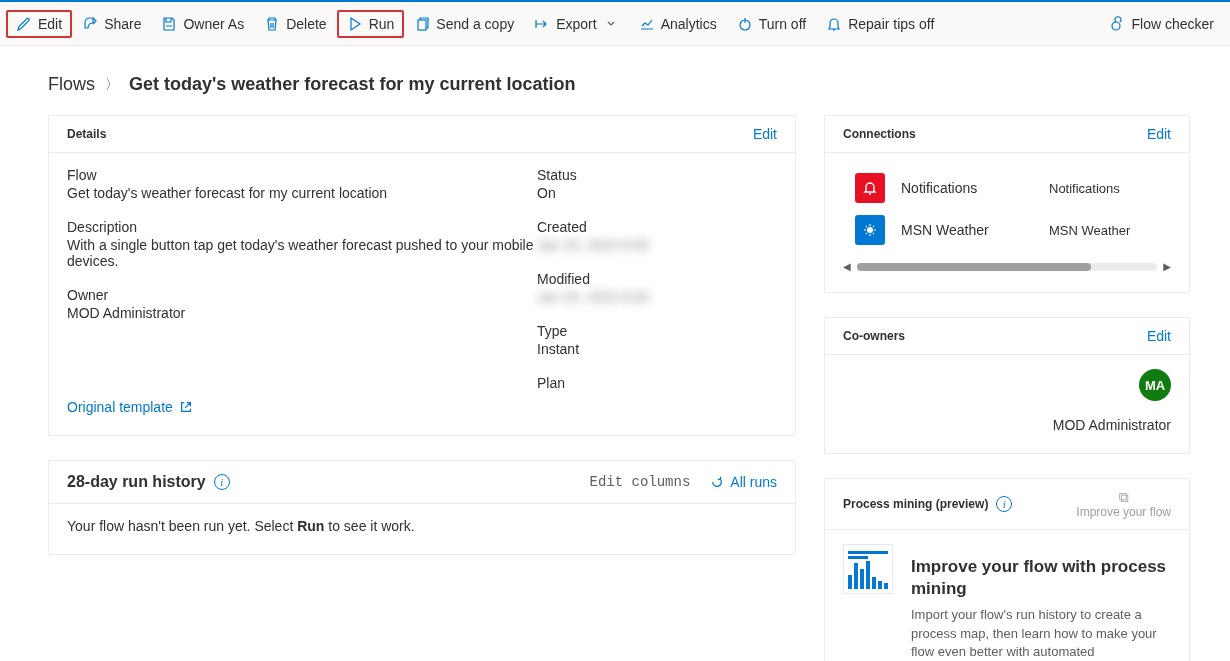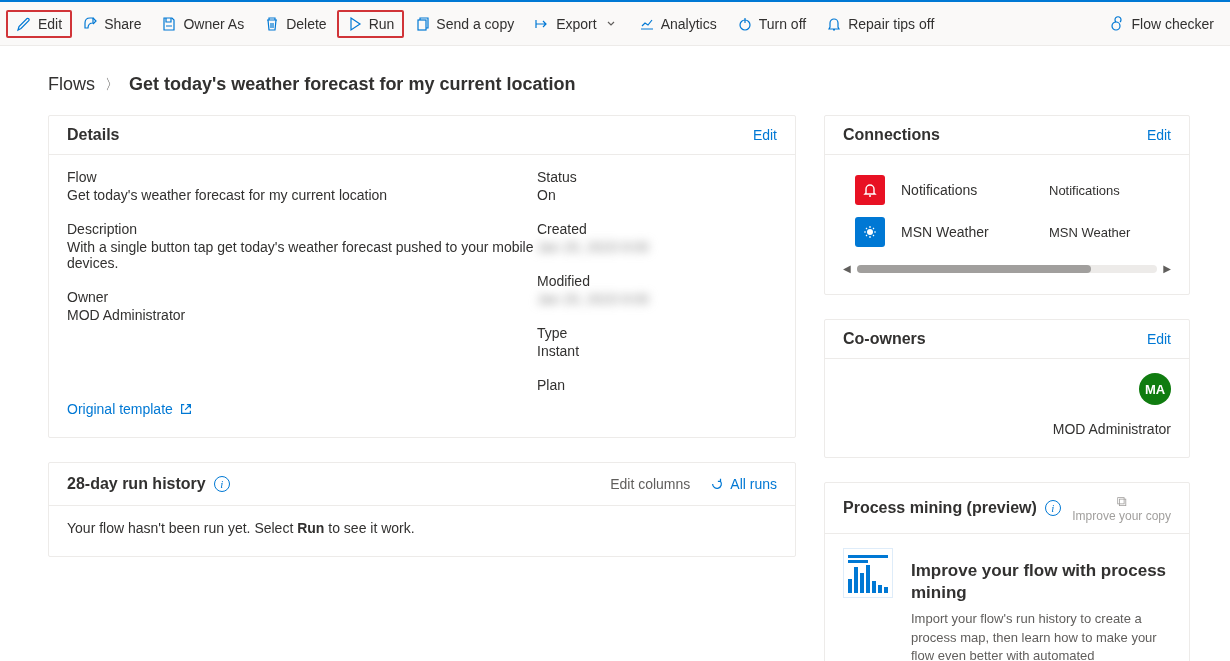--- a/index.html
+++ b/index.html
@@ -35,35 +35,35 @@
   .content { padding: 16px 40px 40px 48px; }
   .breadcrumbs { display:flex; align-items:center; gap:10px; margin: 12px 0 20px; font-size:18px; }
   .breadcrumbs .crumb { color:#323130; }
   .breadcrumbs .crumb.current { font-weight:600; }
   .breadcrumbs .chevron { color:#605e5c; font-size:14px; }
   .layout { display:flex; gap:28px; align-items:flex-start; }
   .col-main { flex: 1; display:flex; flex-direction:column; gap:24px; }
   .col-side { width: 366px; display:flex; flex-direction:column; gap:24px; }
   .card { border:1px solid #edebe9; border-radius:2px; background:#fff; }
   .card-head { display:flex; align-items:center; justify-content:space-between; padding:10px 18px; border-bottom:1px solid #edebe9; }
-  .card-head h2 { margin:0; font-size:16px; font-weight:600; }
+  .card-head h2 { margin:0; font-size:12px; font-weight:600; }
   .card-head .act { color:#0078d4; font-size:14px; cursor:pointer; display:flex; align-items:center; gap:6px;}
   .card-body { padding: 14px 18px 20px; }
   .details-grid { display:flex; }
   .details-col { flex:1; display:flex; flex-direction:column; gap:18px; }
   .field .lbl { font-size:14px; color:#323130; margin-bottom:2px; }
   .field .val { font-size:14px; color:#323130; }
   .blurred { filter: blur(5px); color:#888 !important; user-select:none; }
   .orig-link { margin-top: 60px; }
   .orig-link a { color:#0078d4; text-decoration:none; display:inline-flex; align-items:center; gap:6px; }
   .history-head { display:flex; align-items:center; gap:8px; padding:12px 18px; border-bottom:1px solid #edebe9;}
   .history-head h2{ margin:0; font-size:16px; font-weight:600;}
   .info-circle{ width:16px;height:16px;border:1px solid #0078d4;border-radius:50%;display:inline-flex;align-items:center;justify-content:center;color:#0078d4;font-size:11px;font-style:italic;font-family:serif;}
   .history-head .right { margin-left:auto; display:flex; align-items:center; gap:20px; }
-  .muted-link{ color:#605e5c; cursor:pointer;}
+  .muted-link{ color:#605e5c; cursor:pointer;font-family:Liberation Mono, monospace;}
   .link{ color:#0078d4; cursor:pointer; display:flex; align-items:center; gap:6px;}
   .conn-row{ display:flex; align-items:center; gap:16px; padding:6px 12px;}
   .conn-ico{ width:30px;height:30px;border-radius:3px;display:flex;align-items:center;justify-content:center;color:#fff;}
   .conn-ico.red{ background:#e81123;}
   .conn-ico.blue{ background:#0078d4;}
   .conn-row .name{ flex:1;}
   .conn-row .sub{ color:#323130; font-size:13px; width:110px; text-align:left;}
   .scroll-sim{ display:flex; align-items:center; gap:6px; margin-top:10px;}
   .scroll-sim .arrow{ font-size:10px; color:#605e5c; cursor:pointer;}
   .scroll-sim .track{ flex:1; height:8px; background:#edebe9; border-radius:4px; position:relative;}
@@ -329,21 +329,21 @@
       </div>
 
       <div class="card pm-card">
         <div class="card-head">
           <div style="display:flex;align-items:center;gap:8px;">
             <h2>Process mining (preview)</h2>
             <span class="info-circle">i</span>
           </div>
           <span class="act">
             <span style="font-size:14px;">⧉</span>
-            <span style="line-height:1.1;">Improve your copy</span>
+            <span style="line-height:1.1;">Improve your flow</span>
           </span>
         </div>
         <div class="card-body pm-body">
           <div class="pm-ico">
             <span style="height:14px"></span>
               <span style="height:26px"></span>
               <span style="height:20px"></span>
             <span style="height:28px"></span>
               <span style="height:12px"></span>
               <span style="height:8px"></span>

